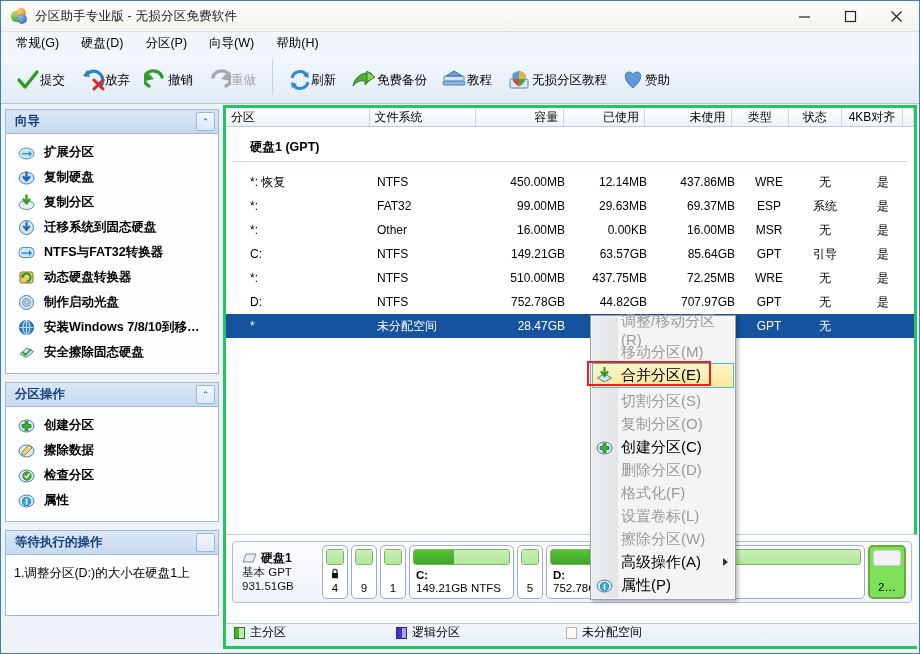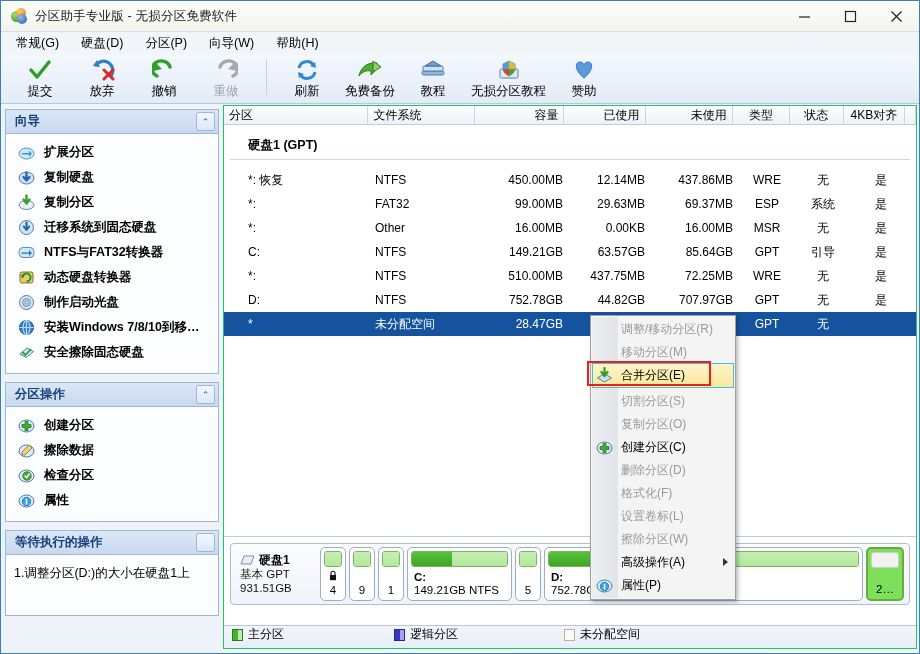--- a/index.html
+++ b/index.html
@@ -56,21 +56,21 @@
 
   
   .toolbar {
     position:absolute; left:0; top:54px; width:918px; height:49px;
     background:linear-gradient(to bottom,#f4f8fd 0%, #eaf1fa 55%, #e2ebf6 100%);
     border-bottom:1px solid #b6c8dd;
     display:flex; align-items:flex-start; padding-left:8px;
   }
   .tb-btn {
     width:auto; min-width:62px; height:46px;
-    display:flex; flex-direction:column; align-items:center; justify-content:flex-start;
+    display:flex; flex-direction:row; align-items:center; justify-content:flex-start;
     padding:3px 7px 0 7px; cursor:default;
   }
   .tb-ico { height:24px; display:flex; align-items:center; justify-content:center; }
   .tb-label { font-size:12.5px; color:#000; margin-top:1px; white-space:nowrap; }
   .tb-btn.disabled .tb-label { color:#a0a0a0; }
   .tb-sep { width:1px; height:36px; background:#c3d2e3; margin:4px 9px 0 9px; }
 
   
   .sidebar {
     position:absolute; left:4px; top:108px; width:214px; height:540px;
@@ -102,21 +102,21 @@
   .pending-body {
     background:#fbfdff; border:1px solid #9db8d6; padding:10px 8px 10px 8px;
     min-height:62px;
   }
   .pending-item { font-size:12.5px; color:#000; }
   .panel-head.plain .panel-collapse { color:transparent; }
 
   
   .main {
     position:absolute; left:222px; top:104px; width:694px; height:544px;
-    background:#fef9c3; border:1px solid #22c55e;
+    background:#fef9c3; border:3px solid #22c55e;
   }
   .grid-head {
     display:flex; height:19px;
     background:linear-gradient(to bottom,#fcfdfe 0%, #eef2f8 100%);
     border-bottom:1px solid #c0ccdb;
   }
   .gh {
     font-size:12px; color:#000; padding:1px 5px 0 5px;
     border-right:1px solid #c9d4e2;
     display:flex; align-items:center;
@@ -196,21 +196,21 @@
     box-shadow:2px 2px 4px rgba(0,0,0,.28);
     padding:2px 0;
     z-index:50;
   }
   .ctx::before {
     content:""; position:absolute; left:1px; top:1px; bottom:1px; width:26px;
     background:linear-gradient(to right,#eceef0,#e2e5e8);
   }
   .ctx-item {
     position:relative; height:23px; display:flex; align-items:center;
-    padding-left:30px; font-size:12px; color:#9a9a9a; z-index:2;
+    padding-left:30px; font-size:15px; color:#9a9a9a; z-index:2;
   }
   .ctx-item.enabled { color:#000; }
   .ctx-item .ci-ico { position:absolute; left:5px; top:3px; width:17px; height:17px; }
   .ctx-item .ci-arrow { position:absolute; right:7px; top:7px; width:0;height:0;
     border-left:5px solid #333; border-top:4px solid transparent; border-bottom:4px solid transparent;}
   .ctx-hl {
     position:absolute; left:1px; right:1px; height:25px;
     background:linear-gradient(to bottom,#fdf4c9,#fbe79a);
     border:1px solid #3fc3d8;
     z-index:1;

